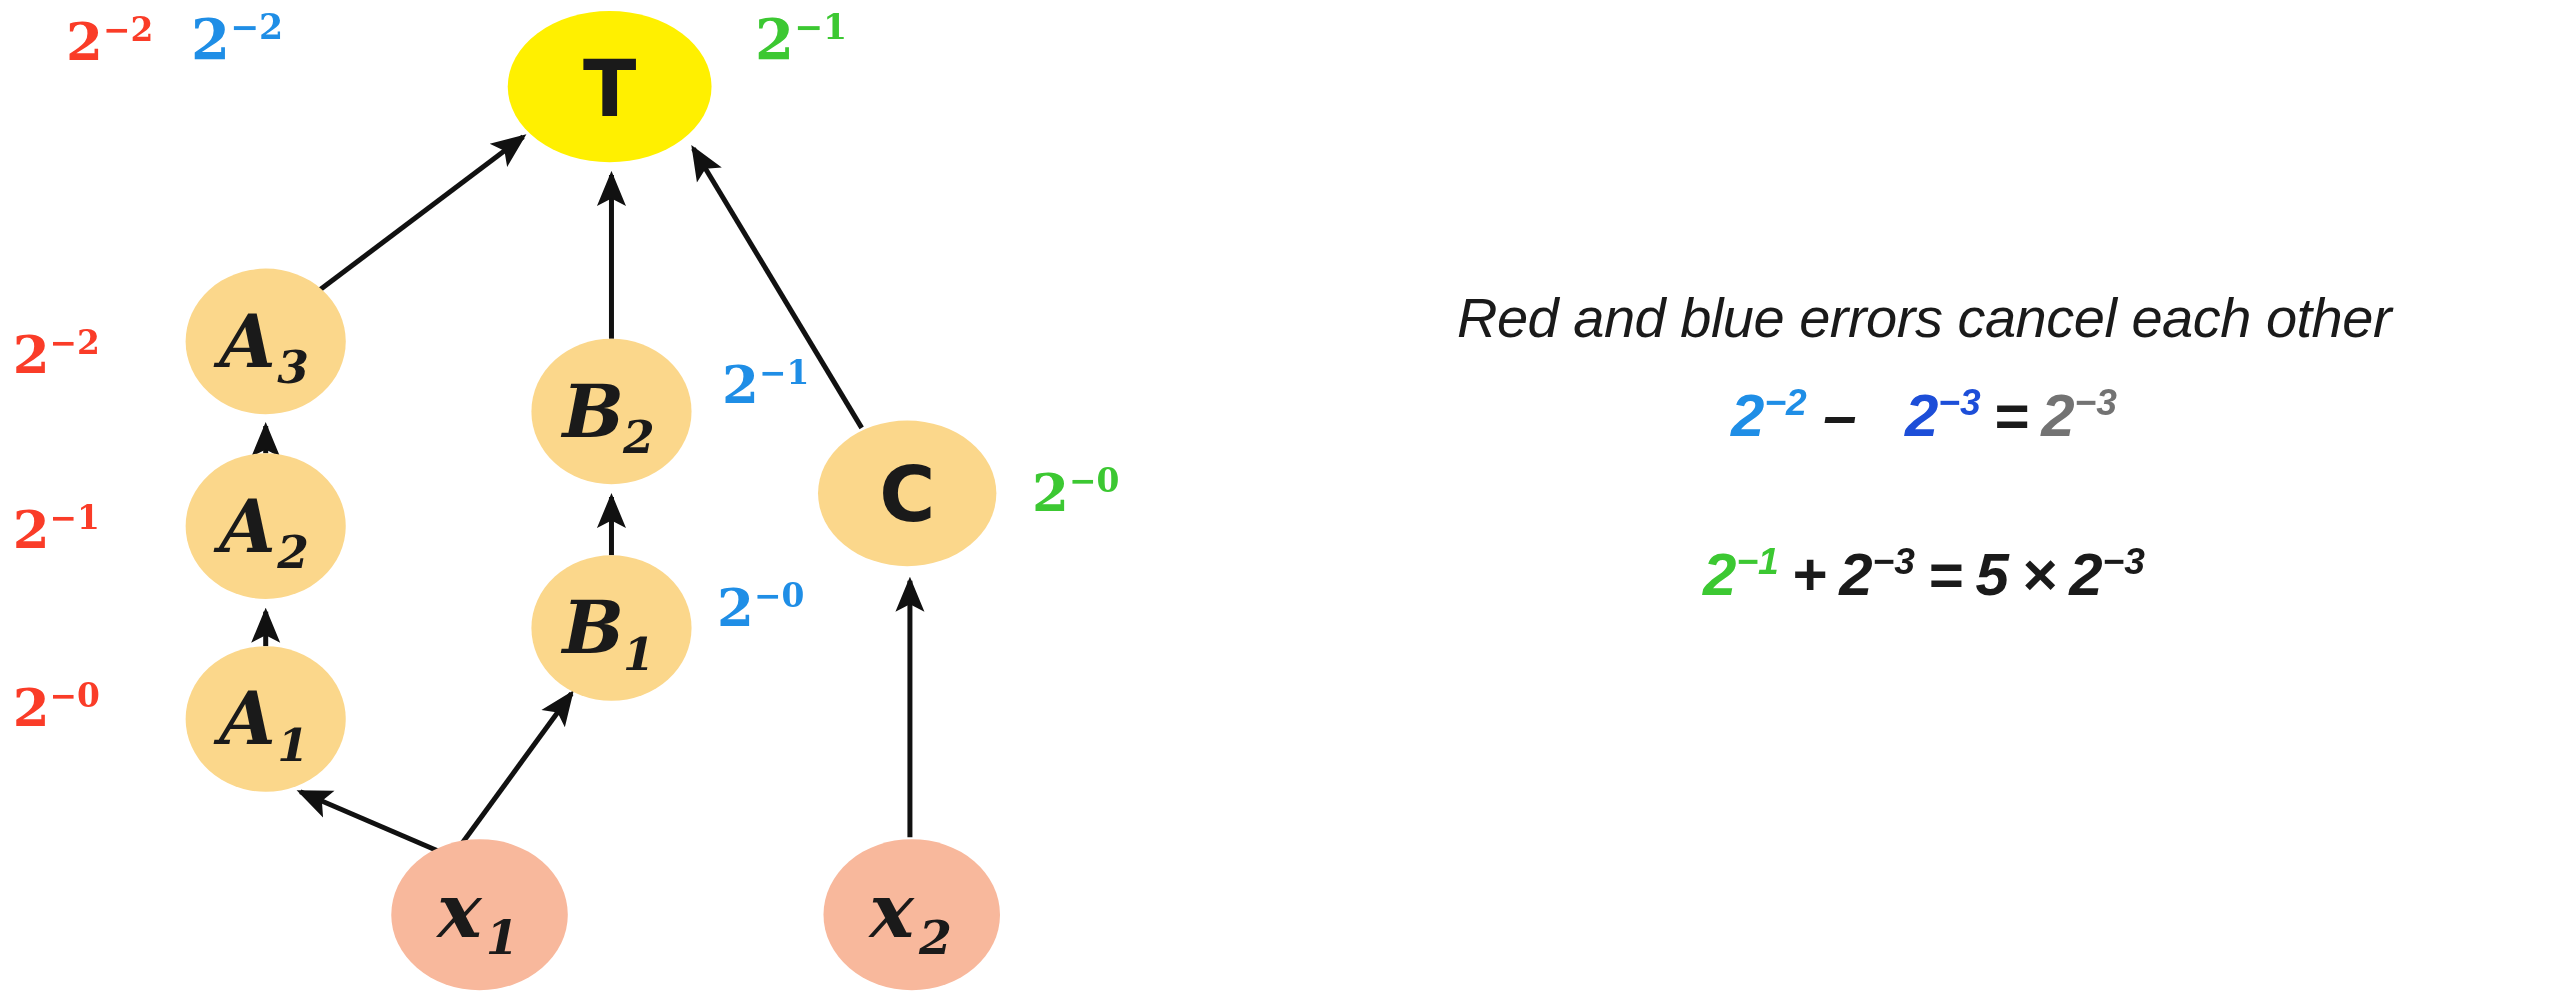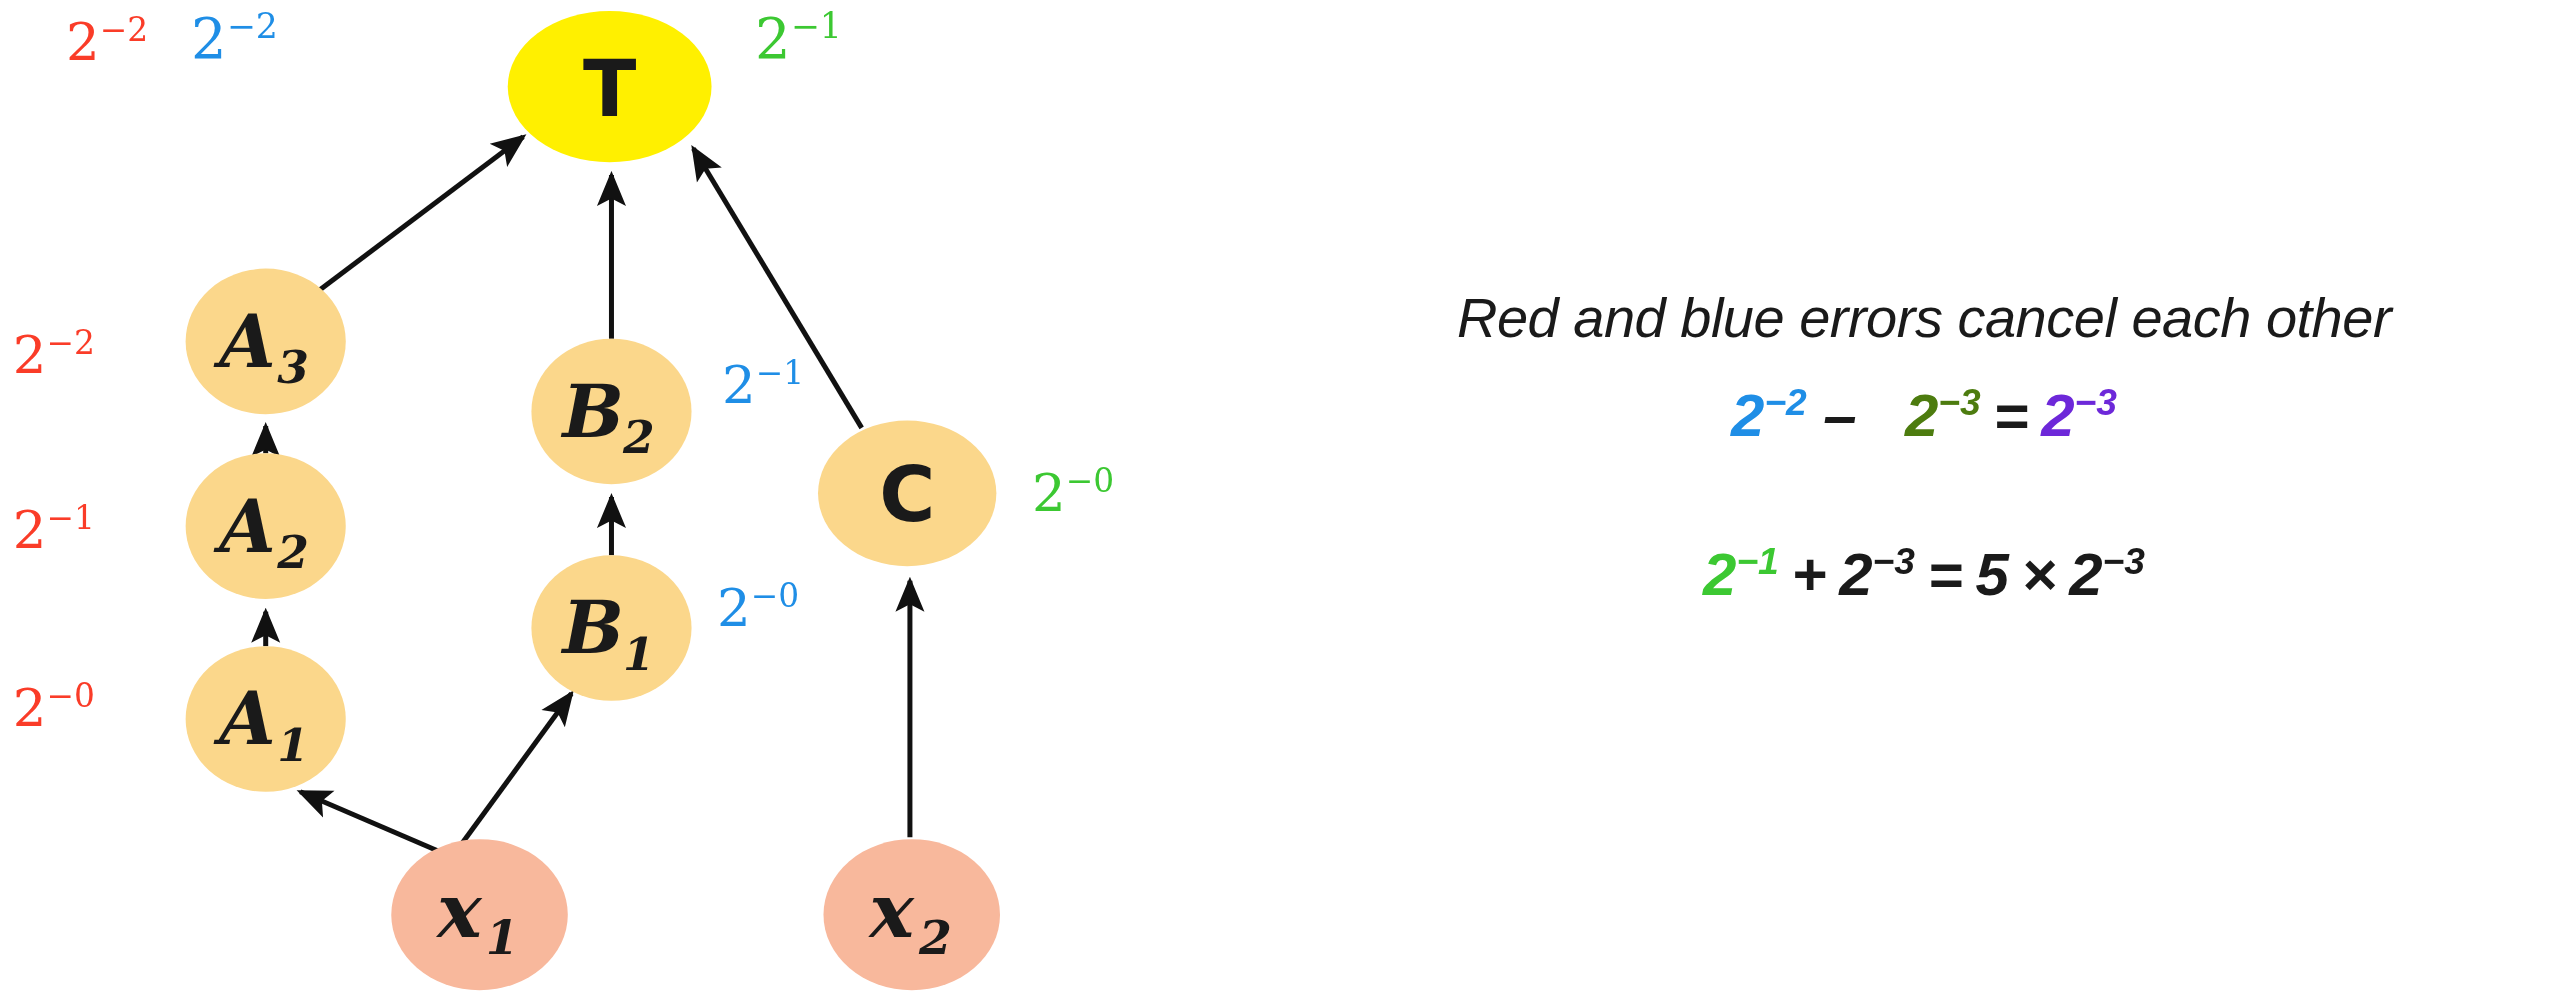--- a/index.html
+++ b/index.html
@@ -30,21 +30,21 @@
   }
   .node-label-upright {
     font-family: "DejaVu Sans", sans-serif;
     font-weight: bold;
     font-style: normal;
     fill: #1a1a1a;
   }
   .exp-label {
     position: absolute;
     font-family: "DejaVu Serif", serif;
-    font-weight: normal;
+    font-weight: bold;
     white-space: nowrap;
     line-height: 1;
     user-select: none;
   }
   .exp-label sup {
     font-size: 0.62em;
     vertical-align: super;
     line-height: 0;
   }
   .right-panel {
@@ -173,21 +173,21 @@
 
   <div class="exp-label" style="left:1032px; top:466px; font-size:53px; color:#3CC832;">2<sup>−0</sup></div>
 
   <div class="right-panel">
 
     <div class="rp-line rp-text">Red and blue errors cancel each other</div>
 
     <div class="spacer-a"></div>
 
     <div class="rp-line rp-eq">
-      <span style="color:#1F8EE6;"><span>2</span><sup>−2</sup></span><span class="gap-1"></span><span>–</span><span class="gap-1"></span><span style="color:#4d7c0f;margin-left:32px;"><span>2</span><sup>−3</sup></span><span class="gap-2"></span><span>=</span><span class="gap-2"></span><span style="color:#6d28d9;"><span>2</span><sup>−3</sup></span>
+      <span style="color:#1F8EE6;"><span>2</span><sup>−2</sup></span><span class="gap-1"></span><span>–</span><span class="gap-1"></span><span style="color:#1d4ed8;margin-left:32px;"><span>2</span><sup>−3</sup></span><span class="gap-2"></span><span>=</span><span class="gap-2"></span><span style="color:#737373;"><span>2</span><sup>−3</sup></span>
     </div>
 
     <div class="spacer-b"></div>
 
 
     <div class="spacer-a"></div>
 
     <div class="rp-line rp-eq">
       <span style="color:#3CC832;"><span>2</span><sup>−1</sup></span><span class="gap-2"></span><span>+</span><span class="gap-2"></span><span style="color:#1a1a1a;"><span>2</span><sup>−3</sup></span><span class="gap-2"></span><span>=</span><span class="gap-2"></span><span>5</span><span class="gap-2"></span><span>×</span><span class="gap-2"></span><span style="color:#1a1a1a;"><span>2</span><sup>−3</sup></span>
     </div>

